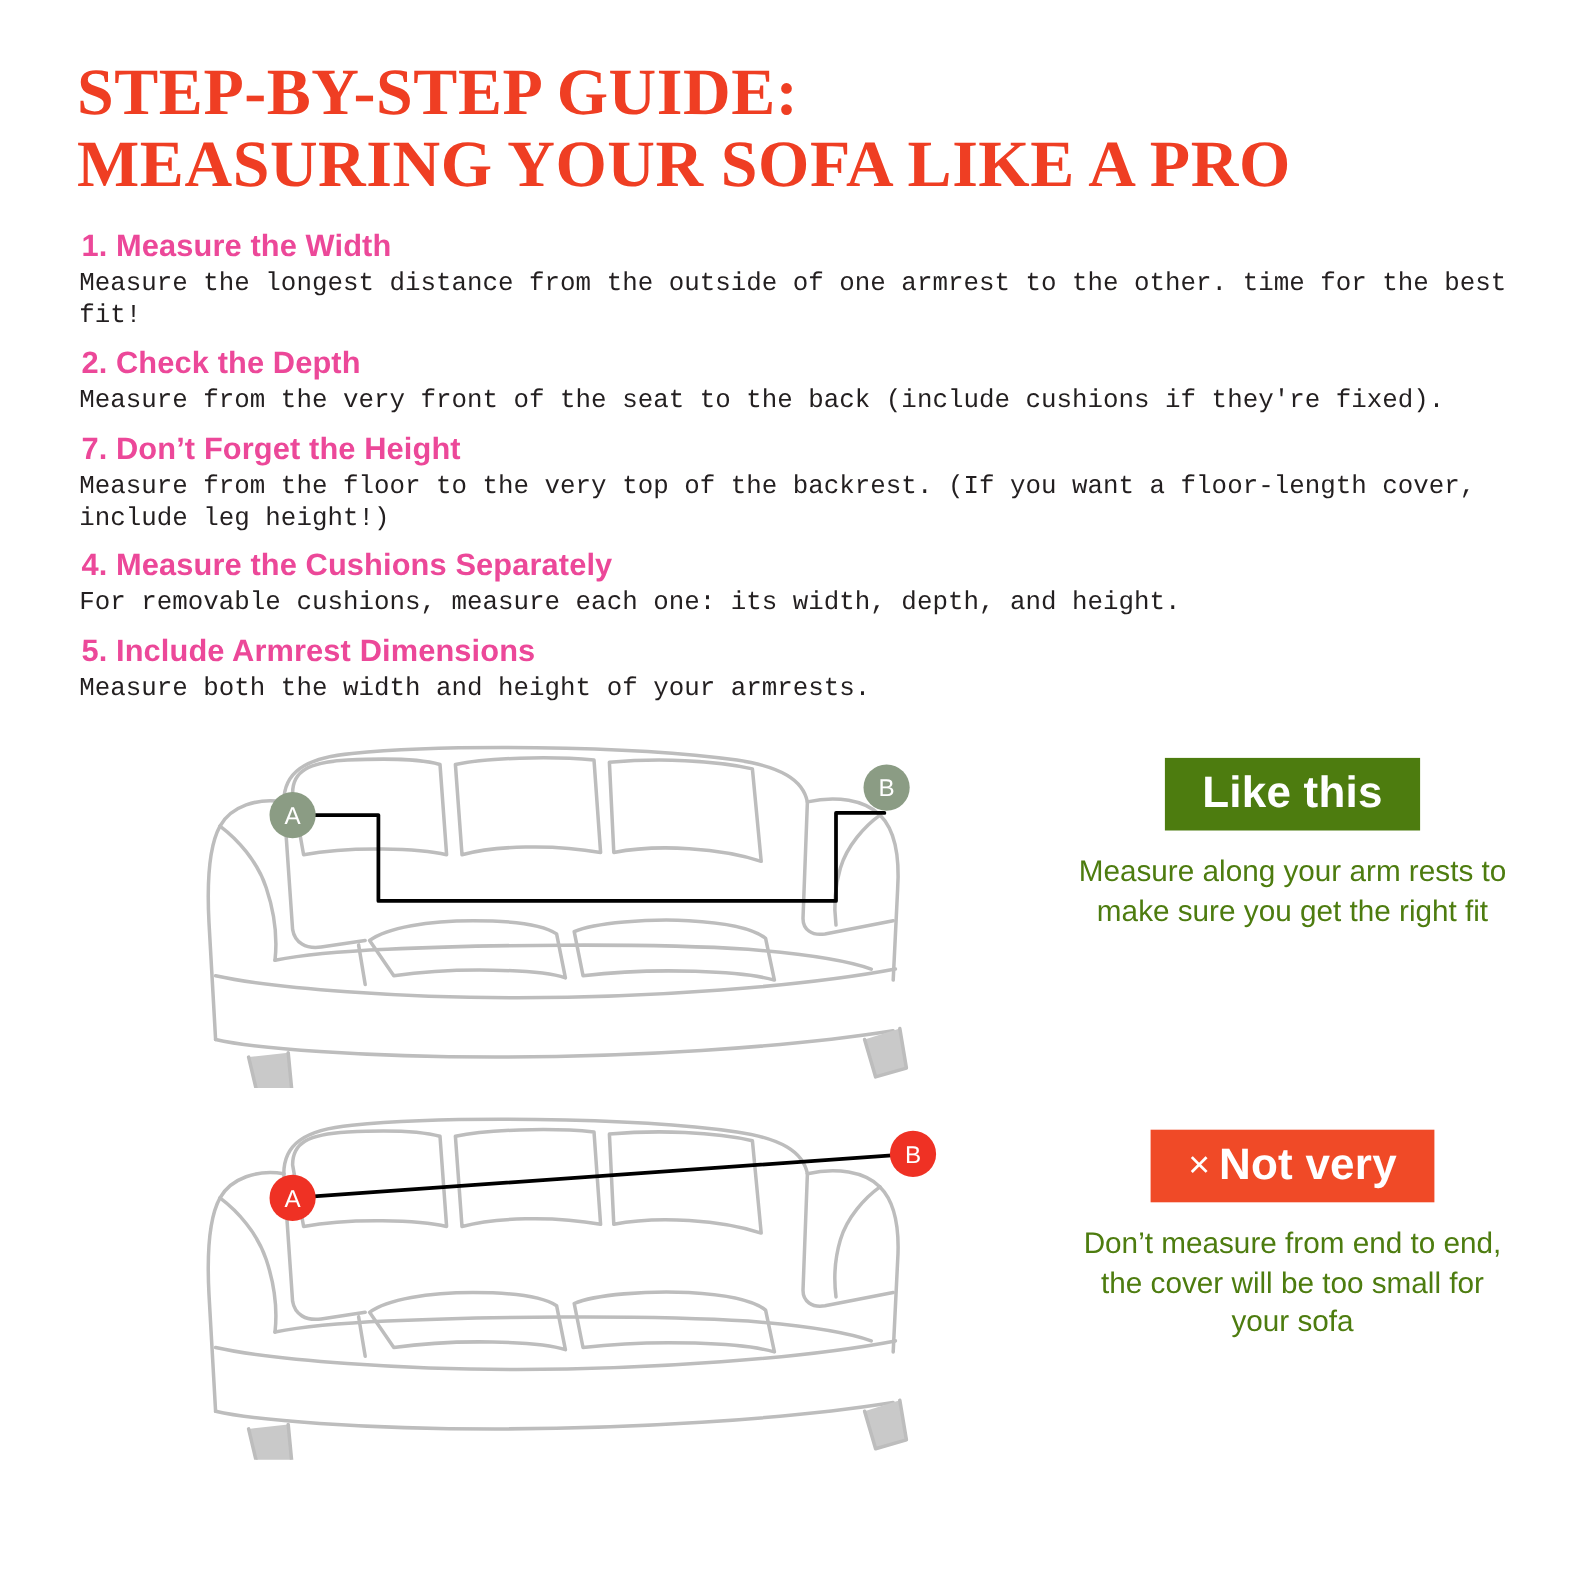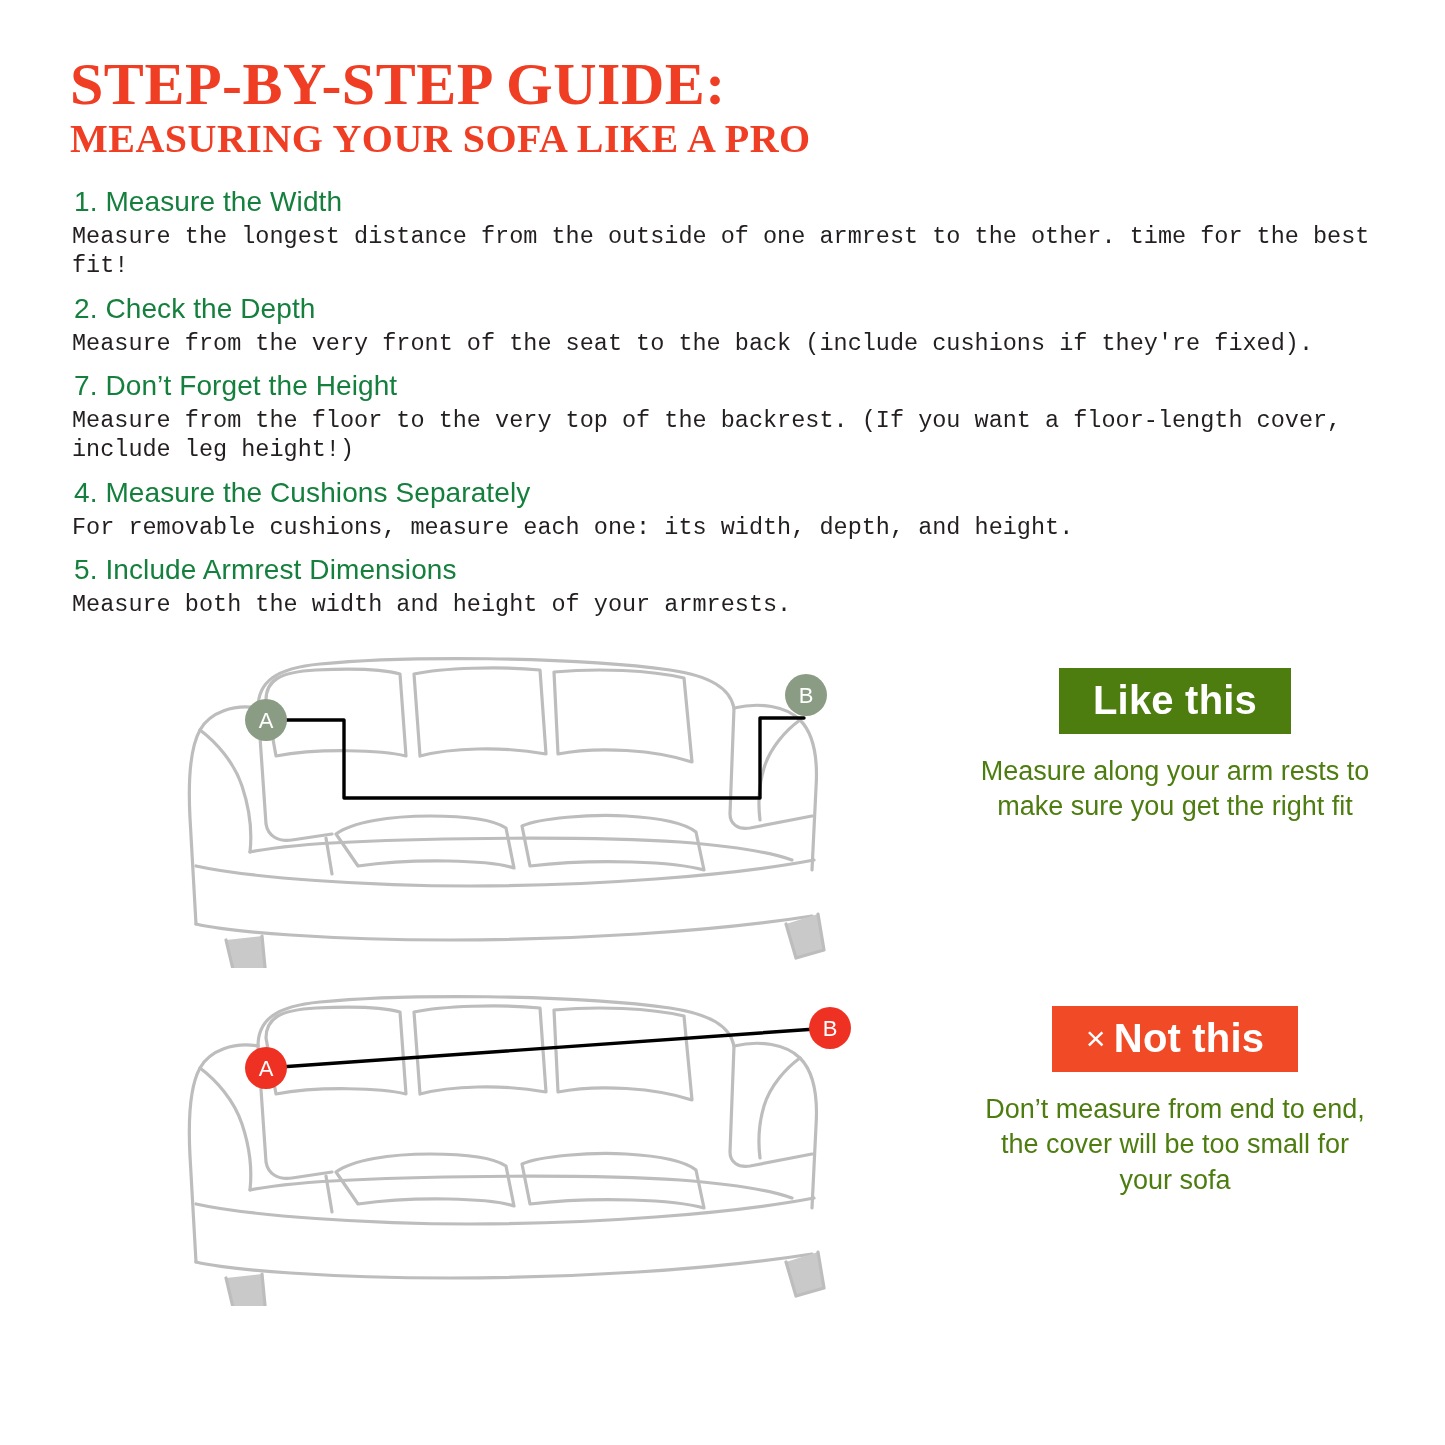--- a/index.html
+++ b/index.html
@@ -34,34 +34,34 @@
     letter-spacing: 0.5px;
     line-height: 1.08;
     white-space: nowrap;
   }
   .title-line.l1 {
     font-size: 60px;
     text-align: left;
     transform: scaleX(1.0);
   }
   .title-line.l2 {
-    font-size: 40px;
+    font-size: 60px;
     text-align: left;
   }
   
   .steps {
     margin-top: 26px;
   }
   .step {
     margin-bottom: 12px;
   }
   .step-head {
-    color: #15803d;
+    color: #ec4899;
     font-size: 28px;
-    font-weight: normal;
+    font-weight: bold;
     margin: 0 0 4px 4px;
     letter-spacing: 0.1px;
   }
   .step-body {
     color: #231f20;
     font-size: 23.5px;
     line-height: 1.25;
     margin: 0 0 2px 2px;
     font-family: Liberation Mono, monospace;
   }
@@ -229,18 +229,18 @@
         </g>
       </svg>
     </div>
 
     <div class="callout top">
       <div class="banner good">Like this</div>
       <div class="callout-text">Measure along your arm rests to make sure you get the right fit</div>
     </div>
 
     <div class="callout bottom">
-      <div class="banner bad"><span class="x-mark">×</span><span>Not this</span></div>
+      <div class="banner bad"><span class="x-mark">×</span><span>Not very</span></div>
       <div class="callout-text">Don’t measure from end to end, the cover will be too small for your sofa</div>
     </div>
 
   </div>
 </div>
 
 </body></html>

